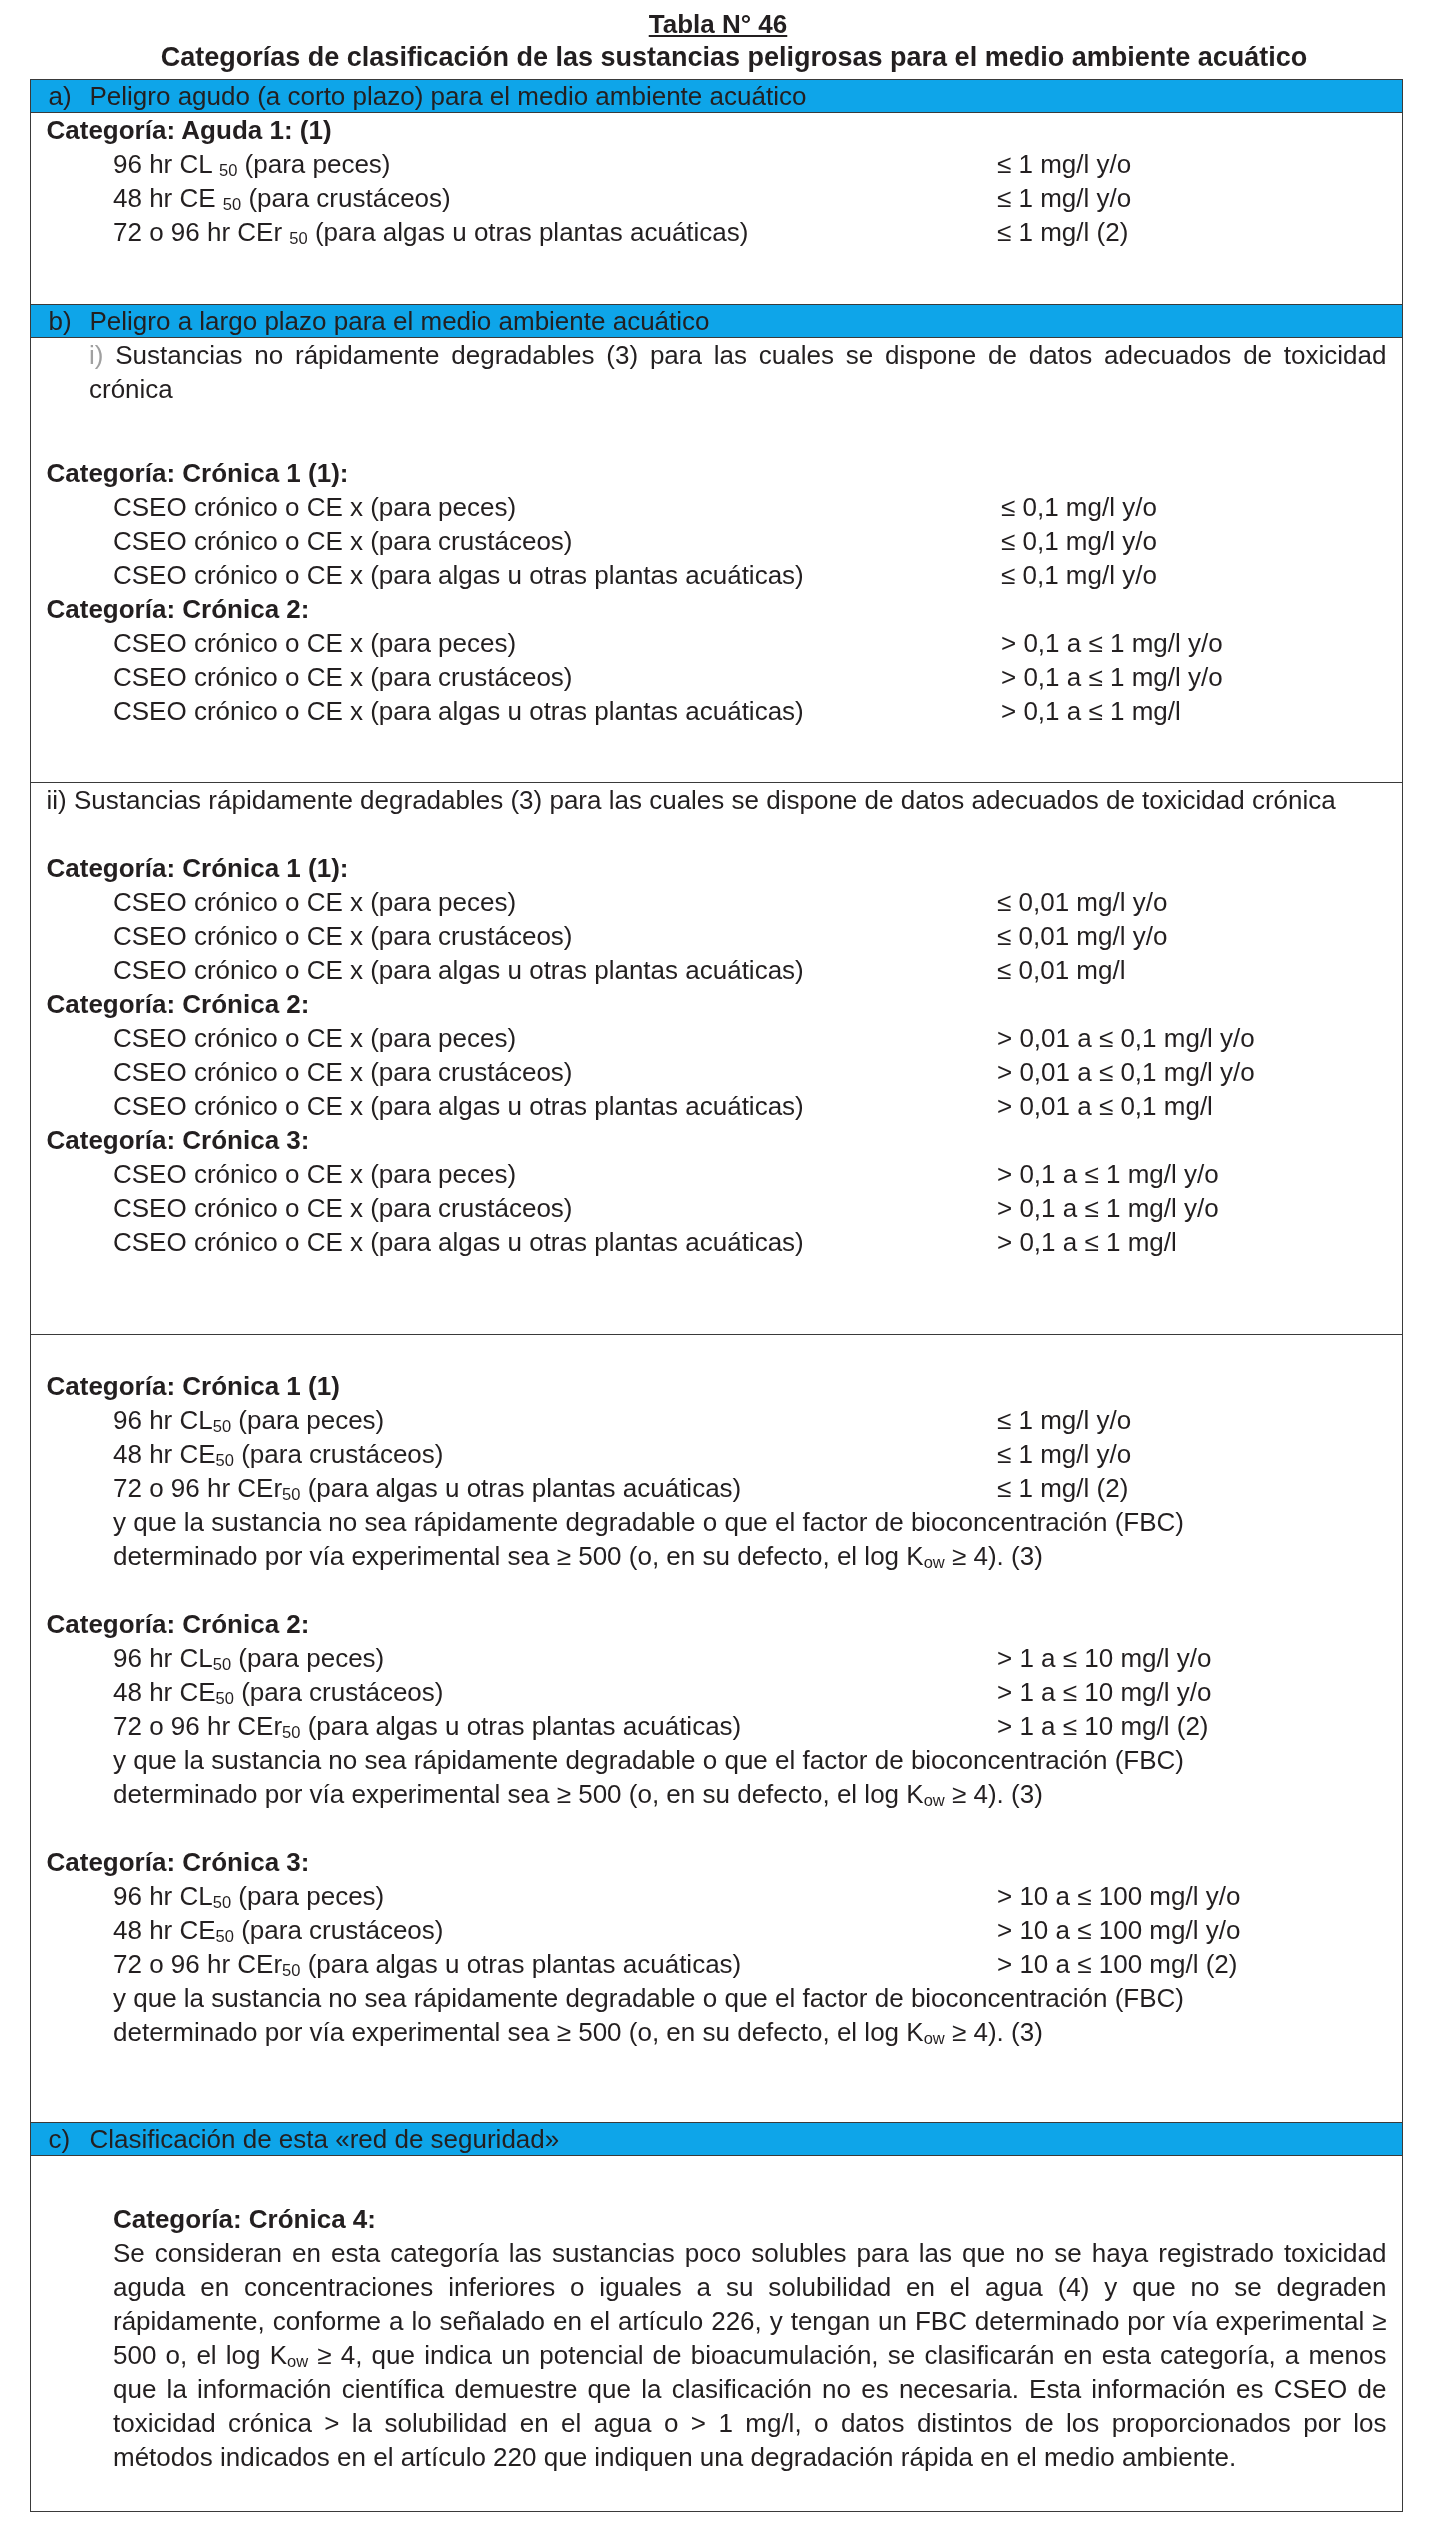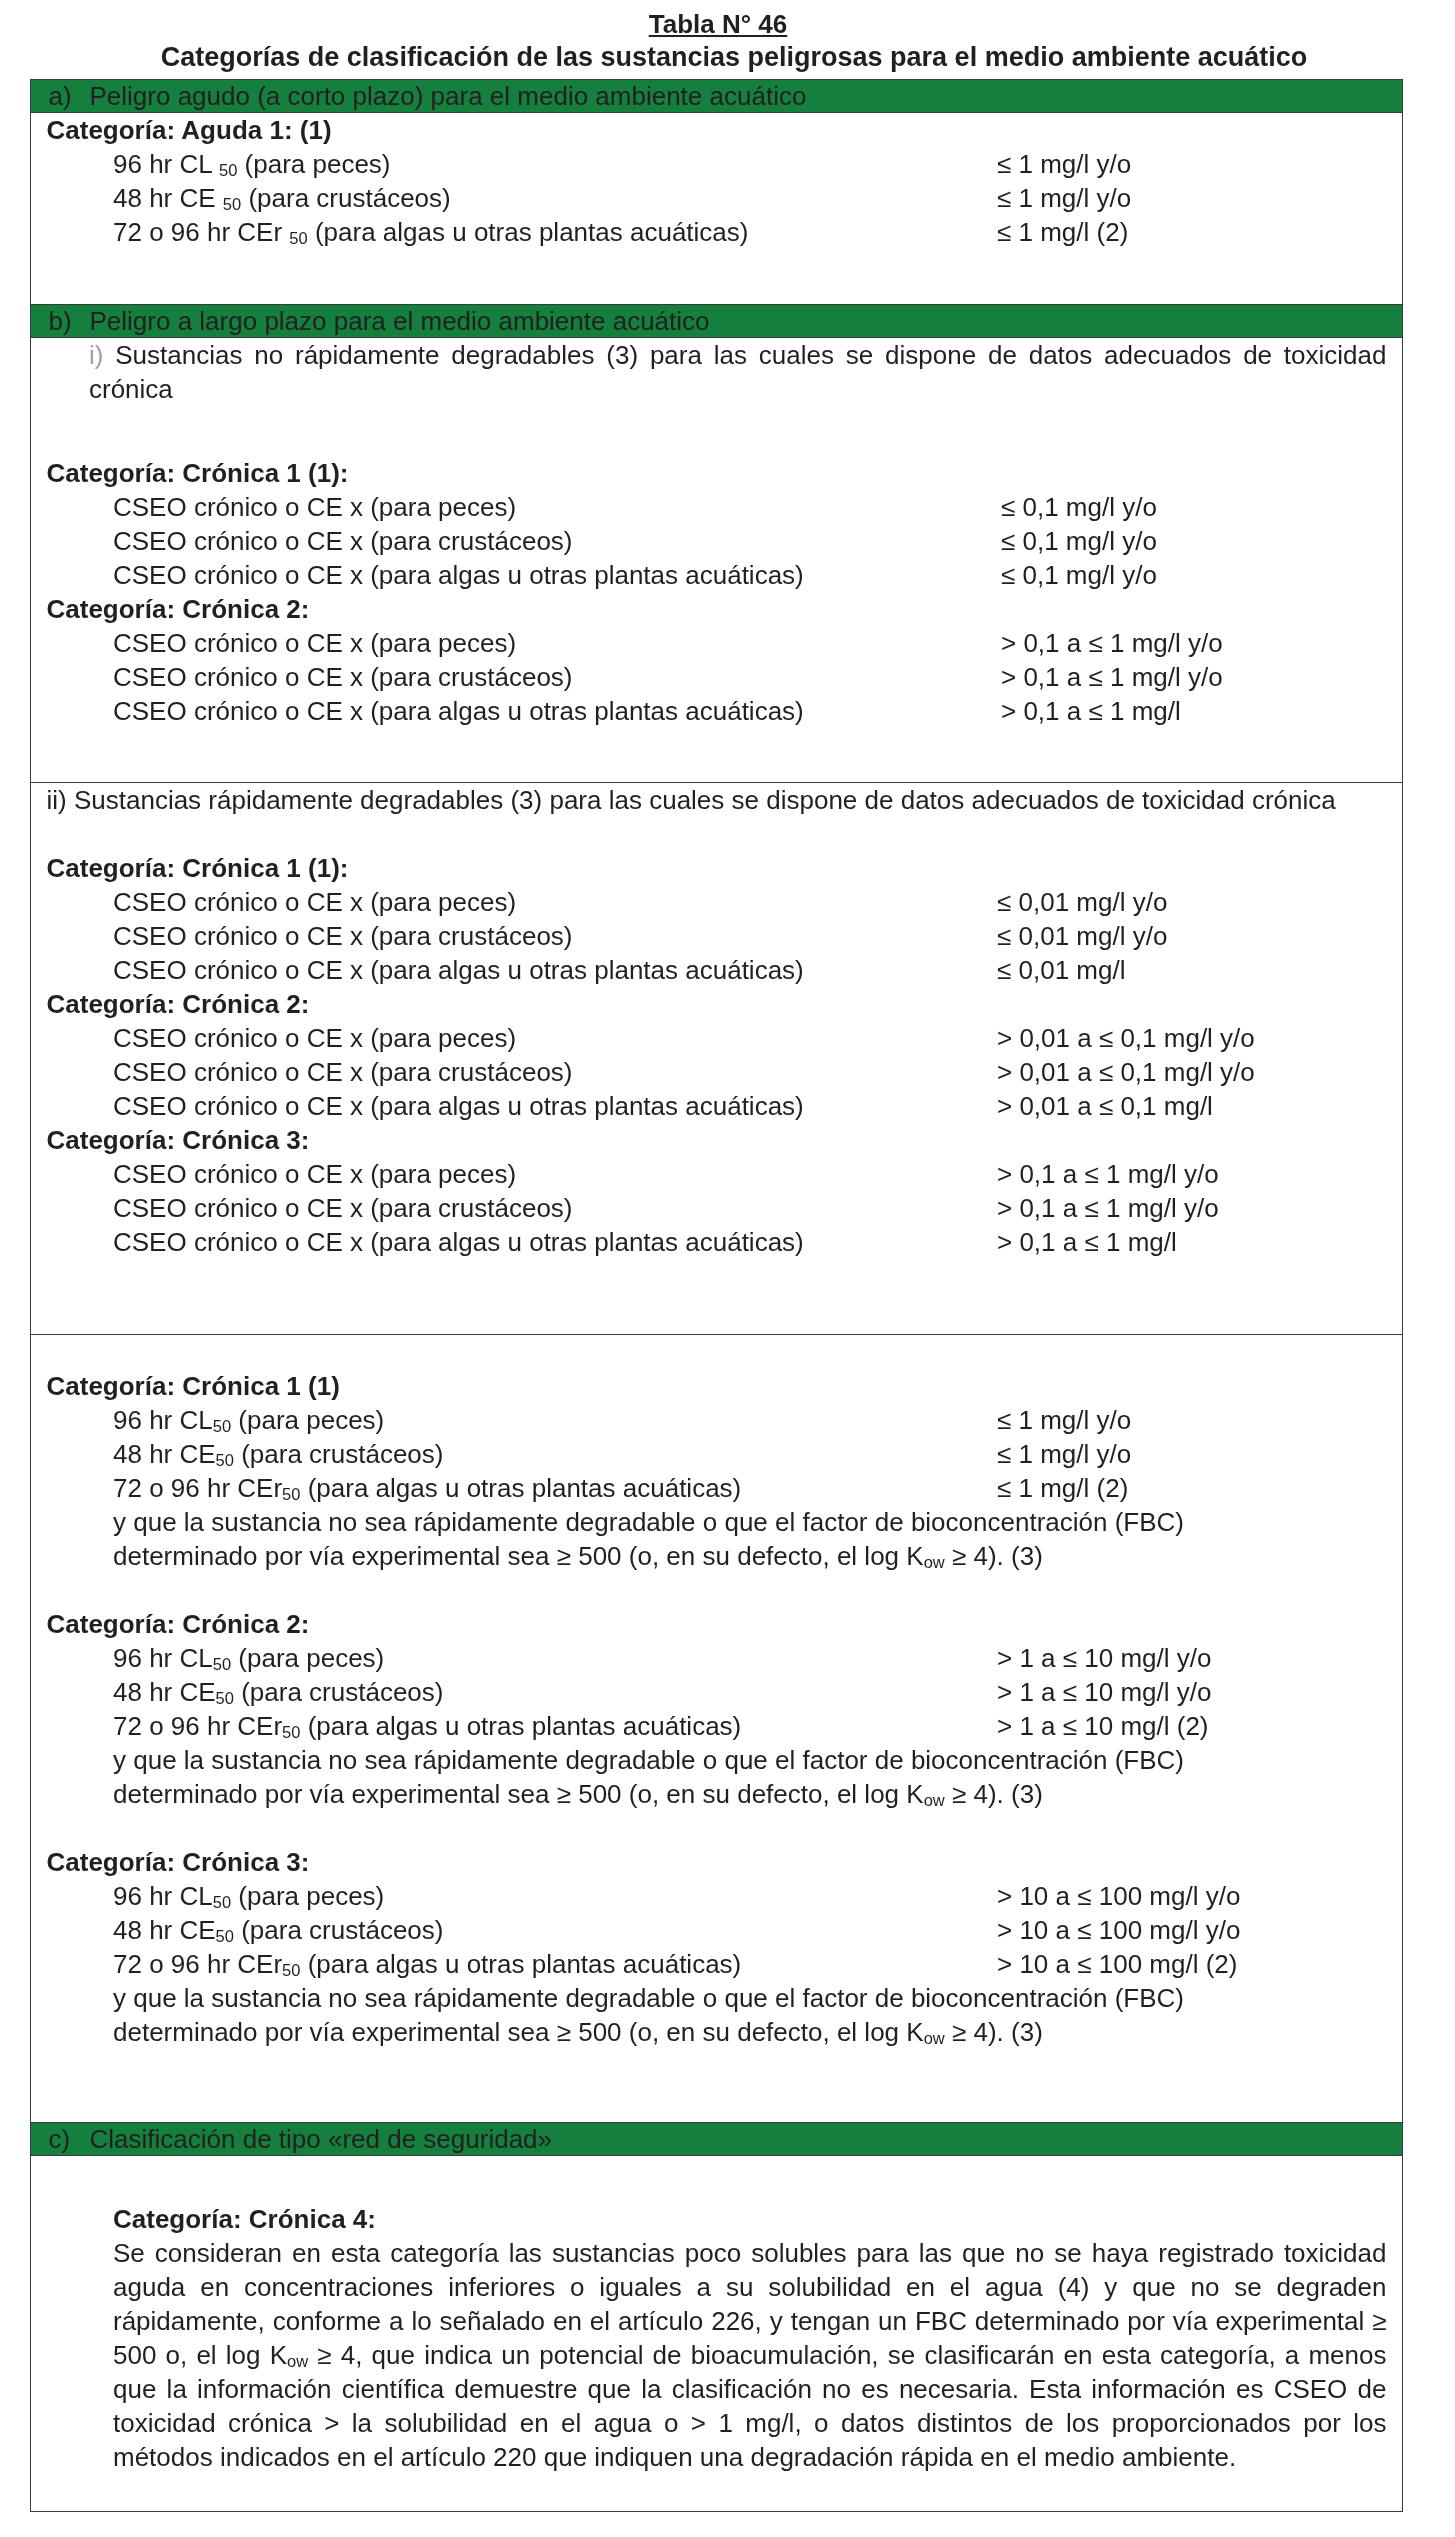--- a/index.html
+++ b/index.html
@@ -15,21 +15,21 @@
   .subtitle {
     position: absolute; left: 16px; width: 1436px; top: 41px;
     text-align: center; font-weight: bold; font-size: 27px; line-height: 33px;
   }
   .table {
     position: absolute; left: 30px; top: 79px; width: 1371px;
     border-left: 1.9px solid #3a3a3a; border-right: 1.9px solid #3a3a3a;
     border-bottom: 1.9px solid #3a3a3a;
   }
   .hdr {
-    background: #15803d; border-top: 1.9px solid #3a3a3a; border-bottom: 1.9px solid #3a3a3a;
+    background: #0ea5e9; border-top: 1.9px solid #3a3a3a; border-bottom: 1.9px solid #3a3a3a;
     height: 32px; line-height: 32px; padding-left: 17.5px; white-space: nowrap;
   }
   .hdr .lab { display: inline-block; width: 41px; }
   .sec { position: relative; box-sizing: border-box; }
   .sec.div { border-top: 1.9px solid #3a3a3a; }
   .intro { padding: 0 15.5px; text-align: justify; }
   .intro.ind { padding-left: 58px; text-indent: 0; }
   .intro .roman.gray { color: #a0a0a0; }
   .cat { font-weight: bold; padding-left: 15.5px; white-space: nowrap; }
   .row { position: relative; height: 34px; white-space: nowrap; }
@@ -208,20 +208,20 @@
           <span class="val">&gt; 10 a ≤ 100 mg/l (2)</span>
         </div>
         <div class="note">
           <div>y que la sustancia no sea rápidamente degradable o que el factor de bioconcentración (FBC)</div>
           <div><span>determinado por vía experimental sea ≥ 500 (o, en su defecto, el log K</span><span class="sub">ow</span><span> ≥ 4). (3)</span></div>
         </div>
       </div>
   </div>
 
   <div class="hdr">
-    <span class="lab">c)</span><span>Clasificación de tipo «red de seguridad»</span>
+    <span class="lab">c)</span><span>Clasificación de esta «red de seguridad»</span>
   </div>
   <div class="sec c-body" style="height:309px">
     <div class="cat4">Categoría: Crónica 4:</div>
     <p><span>Se consideran en esta categoría las sustancias poco solubles para las que no se haya registrado toxicidad aguda en concentraciones inferiores o iguales a su solubilidad en el agua (4) y que no se degraden rápidamente, conforme a lo señalado en el artículo 226, y tengan un FBC determinado por vía experimental ≥ 500 o, el log K</span><span class="sub">ow</span><span> ≥ 4, que indica un potencial de bioacumulación, se clasificarán en esta categoría, a menos que la información científica demuestre que la clasificación no es necesaria. Esta información es CSEO de toxicidad crónica &gt; la solubilidad en el agua o &gt; 1 mg/l, o datos distintos de los proporcionados por los métodos indicados en el artículo 220 que indiquen una degradación rápida en el medio ambiente.</span></p>
   </div>
 </div>
 
 
 </body></html>

